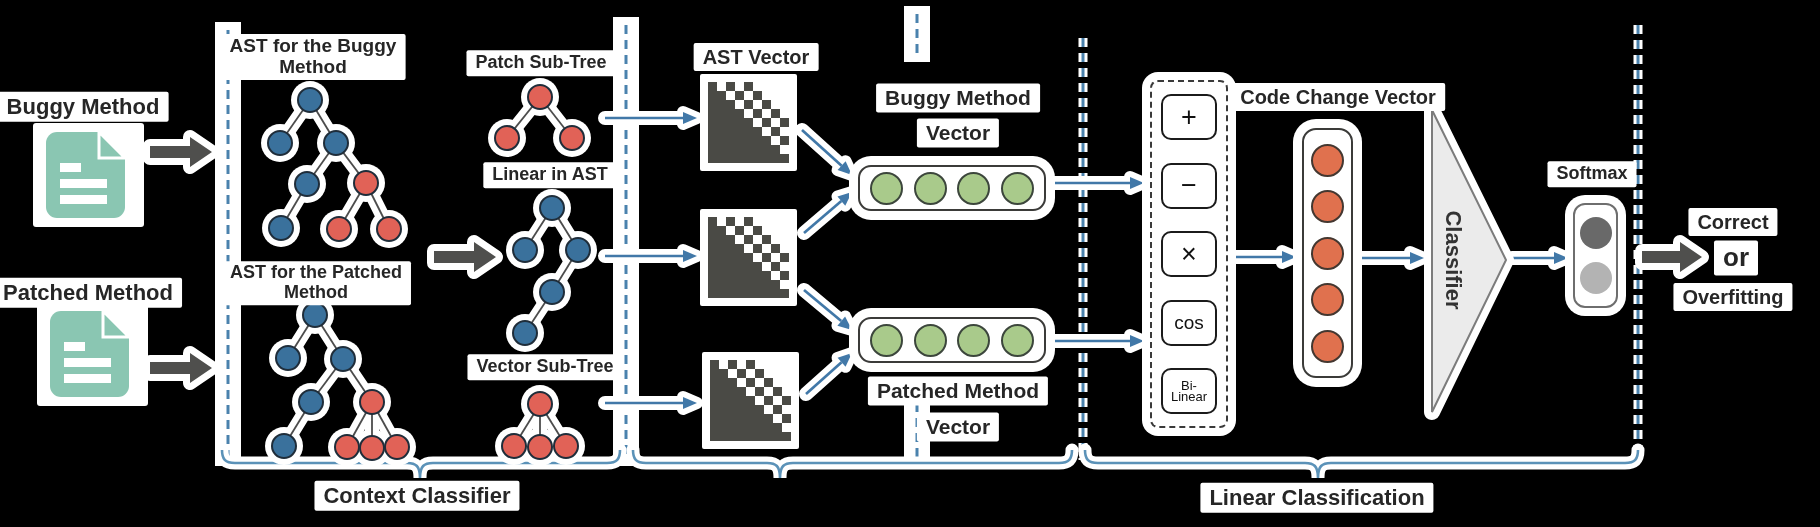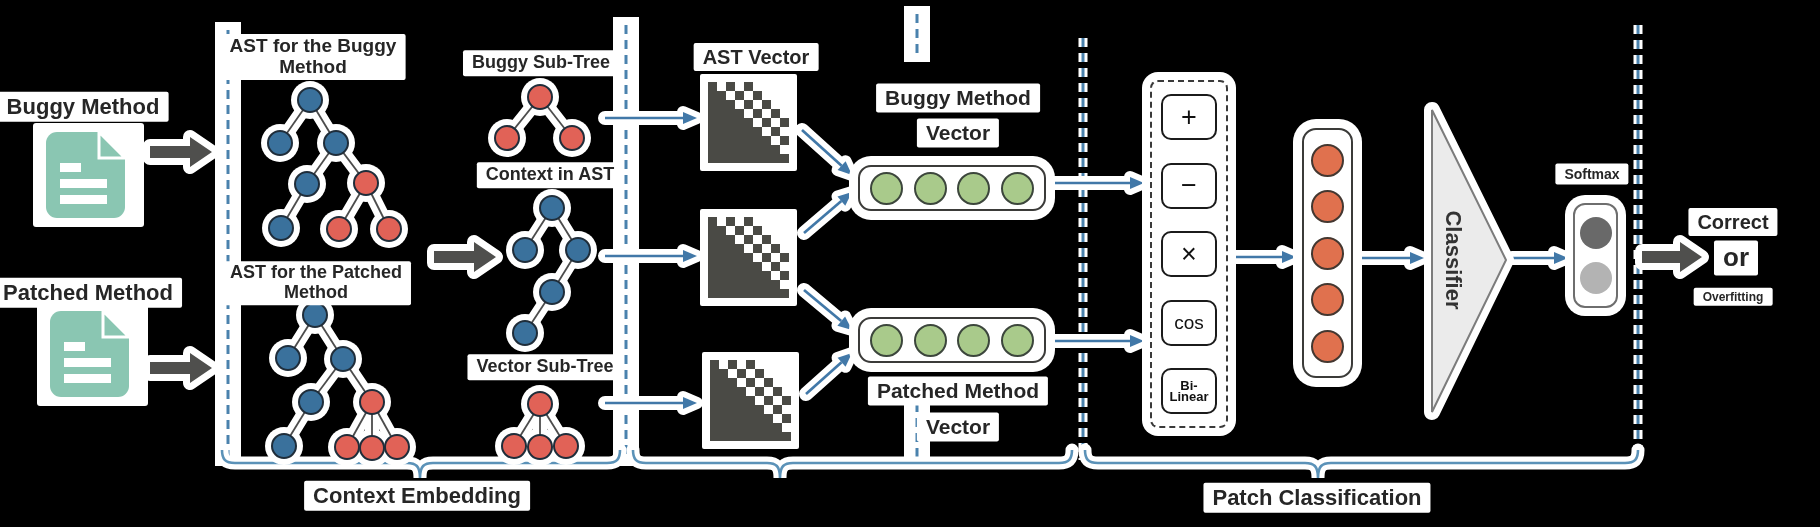--- a/index.html
+++ b/index.html
@@ -14,24 +14,24 @@
   #lbl-ast-patched{left:316px;top:283px;font-size:18px;line-height:1.1}
   #lbl-buggy-subtree{left:541px;top:63px;font-size:18px}
   #lbl-context{left:550px;top:175px;font-size:18px}
   #lbl-patched-subtree{left:545px;top:367px;font-size:18px}
   #lbl-ast-encoder{left:756px;top:57px;font-size:20px}
   #lbl-buggy-vec-1{left:958px;top:98px;font-size:21px}
   #lbl-buggy-vec-2{left:958px;top:133px;font-size:21px}
   #lbl-patched-vec-1{left:958px;top:391px;font-size:21px}
   #lbl-patched-vec-2{left:958px;top:427px;font-size:21px}
   #lbl-ccv{left:1338px;top:97px;font-size:20px}
-  #lbl-softmax{left:1592px;top:174px;font-size:14px}
+  #lbl-softmax{left:1592px;top:174px;font-size:18px}
   #lbl-out-1{left:1733px;top:222px;font-size:20px}
   #lbl-out-2{left:1736px;top:258px;font-size:26px}
-  #lbl-out-3{left:1733px;top:297px;font-size:12px}
+  #lbl-out-3{left:1733px;top:297px;font-size:20px}
   .brace-lbl{font-size:22px}
   #lbl-brace-1{left:417px;top:496px}
   #lbl-brace-2{left:775px;top:497px}
   #lbl-brace-3{left:1317px;top:498px}
   #lbl-classifier{left:1453px;top:260px;background:transparent;writing-mode:vertical-rl;
        font-size:22px;padding:0;color:#333;font-weight:600}
   .vecbox{position:absolute;background:#fff;border:2.5px solid #3b3b39;border-radius:13px;
        box-shadow:0 0 0 9px #fff;display:flex;align-items:center;justify-content:space-evenly;
        z-index:2;box-sizing:border-box}
   #vec-buggy{left:858px;top:165px;width:188px;height:46px}
@@ -43,21 +43,21 @@
        flex-direction:column;justify-content:space-evenly;align-items:center;z-index:2;box-sizing:border-box}
   .ocircle{width:33px;height:33px;border-radius:50%;background:var(--ccv-orange);
        border:2px solid #443730;box-sizing:border-box}
   #ops-box{position:absolute;left:1150px;top:80px;width:78px;height:348px;border:2.5px dashed #3a3a3a;
        border-radius:8px;background:#fff;box-shadow:0 0 0 8px #fff;z-index:2;box-sizing:border-box;display:flex}
   #ops-inner{flex:1;display:flex;flex-direction:column;justify-content:space-between;align-items:center;padding:12px 0}
   .op{width:56px;height:46px;border:2.5px solid #1b1b1b;border-radius:10px;background:#fff;
        display:flex;align-items:center;justify-content:center;font-size:27px;font-weight:400;
        color:#111;box-sizing:border-box;white-space:pre;text-align:center;line-height:1}
   .op-cos{font-size:19px;font-weight:400}
-  .op-bi{font-size:13px;font-weight:700;line-height:.85}
+  .op-bi{font-size:13px;font-weight:400;line-height:.85}
   #softmax-box{position:absolute;left:1573px;top:203px;width:45px;height:105px;border:2.5px solid #6e6e6e;
        border-radius:12px;background:#fff;box-shadow:0 0 0 8px #fff;display:flex;flex-direction:column;
        justify-content:space-evenly;align-items:center;z-index:2;box-sizing:border-box}
   .smc{width:32px;height:32px;border-radius:50%}
   #smc-dark{background:var(--softmax-dark)}
   #smc-light{background:var(--softmax-light)}
   .encoder{position:absolute;background:#fff;padding:8px;z-index:2;border-radius:2px;line-height:0}
   #enc-1{left:700px;top:74px} #enc-2{left:700px;top:209px} #enc-3{left:702px;top:352px}
   .doc{position:absolute;background:#fff;padding:7px 9px;z-index:2;border-radius:3px;line-height:0}
   #doc-1{left:33px;top:123px} #doc-2{left:37px;top:302px}
@@ -493,29 +493,30 @@
     <div class="smc" id="smc-dark"></div>
     <div class="smc" id="smc-light"></div>
   </div>
 
   <div class="lbl" id="lbl-buggy-method">Buggy Method</div>
   <div class="lbl" id="lbl-patched-method">Patched Method</div>
   <div class="lbl" id="lbl-ast-buggy">AST for the Buggy
 Method</div>
   <div class="lbl" id="lbl-ast-patched">AST for the Patched
 Method</div>
-  <div class="lbl" id="lbl-buggy-subtree">Buggy Sub-Tree</div>
-  <div class="lbl" id="lbl-context">Context in AST</div>
+  <div class="lbl" id="lbl-buggy-subtree">Patch Sub-Tree</div>
+  <div class="lbl" id="lbl-context">Linear in AST</div>
   <div class="lbl" id="lbl-patched-subtree">Vector Sub-Tree</div>
   <div class="lbl" id="lbl-ast-encoder">AST Vector</div>
   <div class="lbl" id="lbl-buggy-vec-1">Buggy Method</div>
   <div class="lbl" id="lbl-buggy-vec-2">Vector</div>
   <div class="lbl" id="lbl-patched-vec-1">Patched Method</div>
   <div class="lbl" id="lbl-patched-vec-2">Vector</div>
+  <div class="lbl" id="lbl-ccv">Code Change Vector</div>
   <div class="lbl" id="lbl-classifier">Classifier</div>
   <div class="lbl" id="lbl-softmax">Softmax</div>
   <div class="lbl" id="lbl-out-1">Correct</div>
   <div class="lbl" id="lbl-out-2">or</div>
   <div class="lbl" id="lbl-out-3">Overfitting</div>
-  <div class="lbl brace-lbl" id="lbl-brace-1">Context Embedding</div>
-  <div class="lbl brace-lbl" id="lbl-brace-3">Patch Classification</div>
+  <div class="lbl brace-lbl" id="lbl-brace-1">Context Classifier</div>
+  <div class="lbl brace-lbl" id="lbl-brace-3">Linear Classification</div>
 
 </div>
 
 </body></html>

